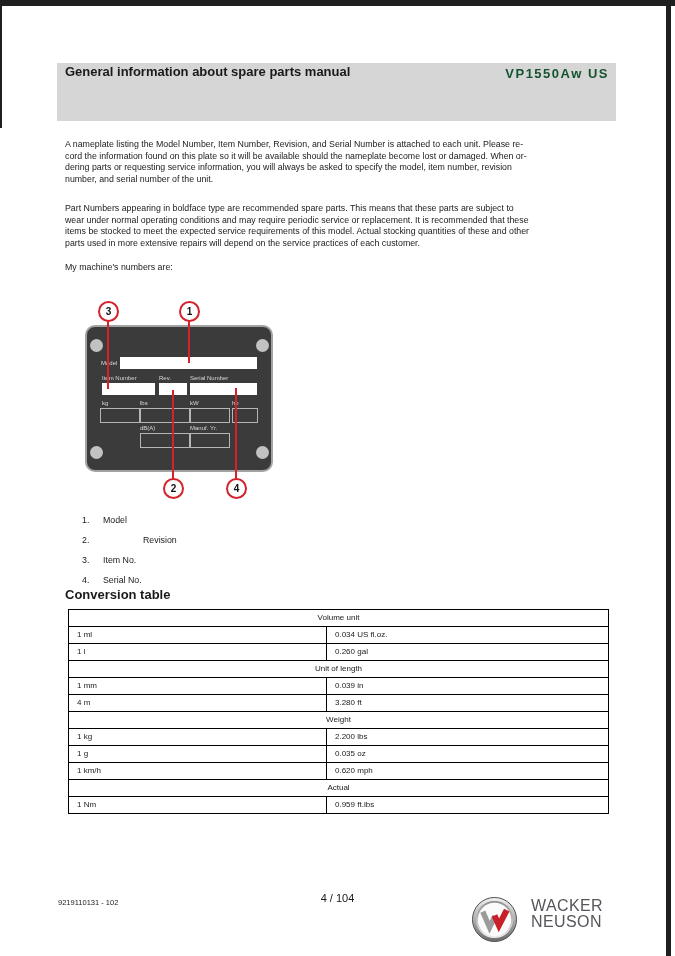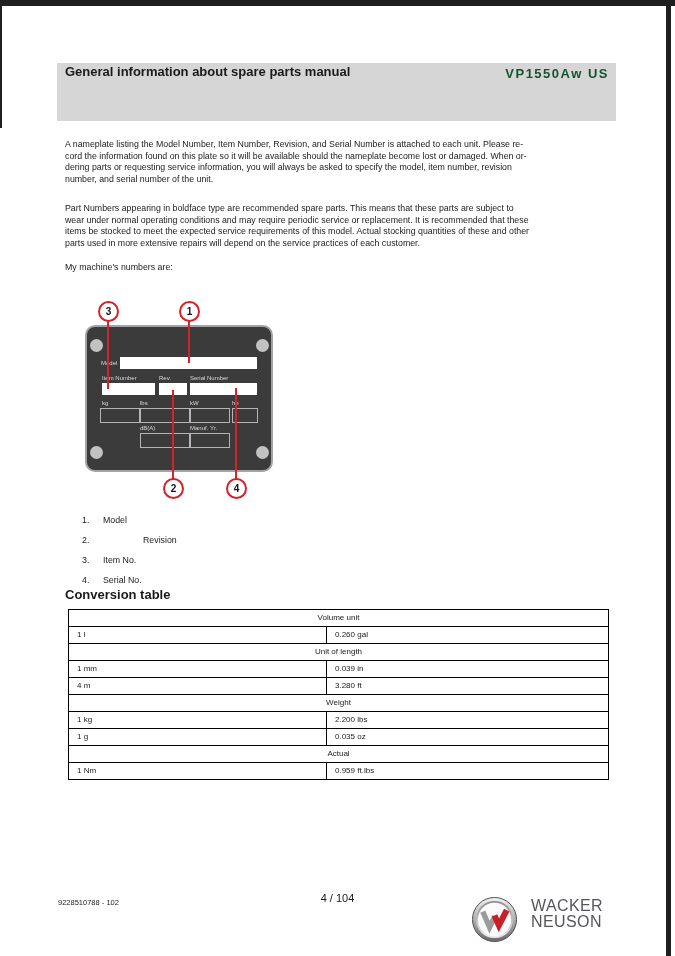--- a/index.html
+++ b/index.html
@@ -129,20 +129,24 @@
 <table class="abs conv-table">
   <colgroup>
       <col style="width:258px">
       <col style="width:282px">
     </colgroup>
   <tbody>
       <tr>
         <td class="section" colspan="2">Volume unit</td>
       </tr>
   <tr>
+        <td>1 ml</td>
+        <td>0.034 US fl.oz.</td>
+      </tr>
+  <tr>
         <td>1 l</td>
         <td>0.260 gal</td>
       </tr>
   <tr>
         <td class="section" colspan="2">Unit of length</td>
       </tr>
   <tr>
         <td>1 mm</td>
         <td>0.039 in</td>
       </tr>
@@ -155,31 +159,35 @@
       </tr>
   <tr>
         <td>1 kg</td>
         <td>2.200 lbs</td>
       </tr>
   <tr>
         <td>1 g</td>
         <td>0.035 oz</td>
       </tr>
   <tr>
+        <td>1 km/h</td>
+        <td>0.620 mph</td>
+      </tr>
+  <tr>
         <td class="section" colspan="2">Actual</td>
       </tr>
   <tr>
         <td>1 Nm</td>
         <td>0.959 ft.lbs</td>
       </tr>
 </tbody>
   </table>
 
 <div>
-  <div class="abs doc-number">9228510788 - 102</div>
+  <div class="abs doc-number">9219110131 - 102</div>
   <div class="abs page-indicator">4 / 104</div>
   <div class="abs badge">
     <svg viewBox="0 0 48 48" width="47" height="47">
       <defs>
         <linearGradient id="ringA" x1="0" y1="0" x2="0" y2="1">
           <stop offset="0" stop-color="#f2f2f2"></stop>
             <stop offset="1" stop-color="#6b6b6b"></stop>
         </linearGradient>
         <linearGradient id="ringB" x1="0" y1="0" x2="0" y2="1">
           <stop offset="0" stop-color="#8f8f8f"></stop>

